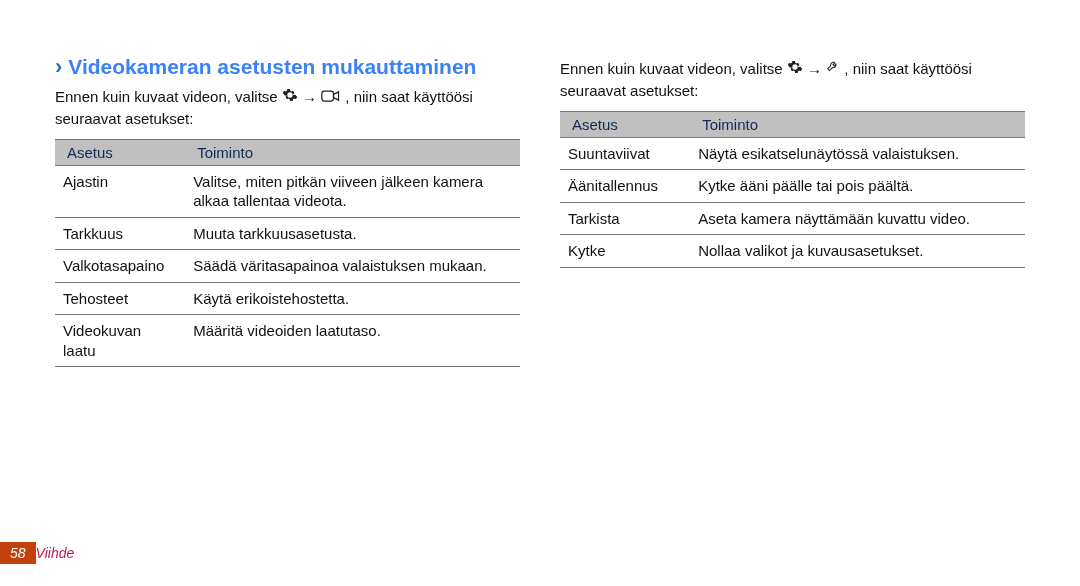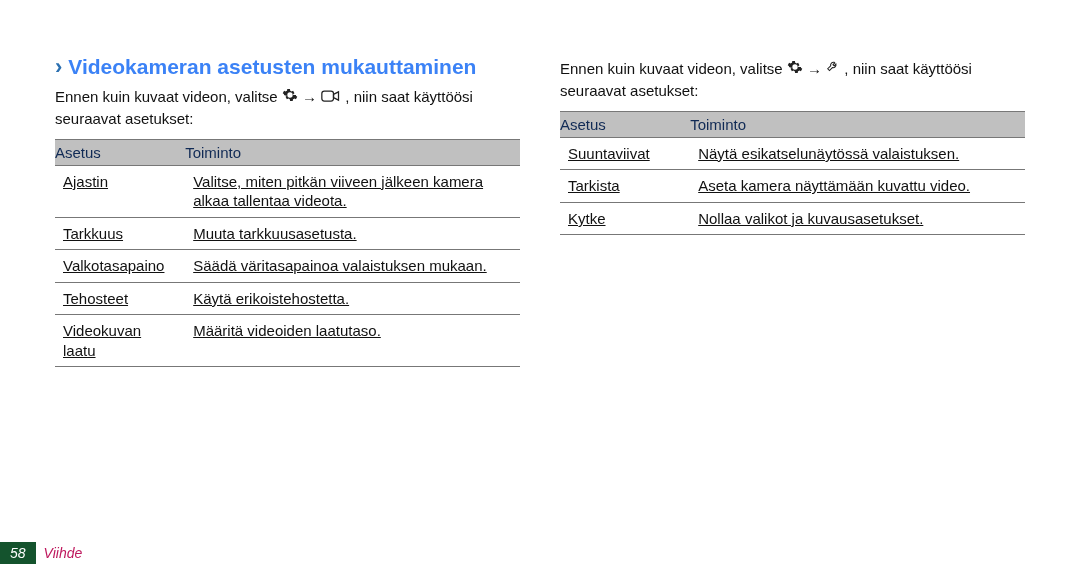--- a/index.html
+++ b/index.html
@@ -57,47 +57,46 @@
     width: 100%;
     border-collapse: collapse;
     font-size: 15px;
   }
   table.settings th {
     text-align: left;
     font-weight: normal;
     background: #c0c0c0;
     border-top: 1px solid #777;
     border-bottom: 1px solid #777;
-    padding: 4px 0;
+    padding: 4px 12px;
     color: #102a55;
   }
   table.settings td {
     border-bottom: 1px solid #777;
     padding: 6px 8px;
     vertical-align: top;
     line-height: 1.3;
-    text-decoration: underline;
   }
   table.settings td.asetus {
     width: 28%;
   }
   .footer {
     position: absolute;
     left: 0;
     bottom: 22px;
     display: flex;
     align-items: center;
     font-size: 14px;
   }
   .footer .pnum {
-    background: #14532d;
+    background: #c2410c;
     color: #fff;
     padding: 3px 10px;
     font-style: italic;
-    margin-right: 8px;
+    margin-right: 0;
   }
   .footer .section {
     font-style: italic;
     color: #be185d;
   }
 </style>
 </head>
 <body>
 
 <div class="page">
@@ -180,20 +179,24 @@
             <th>Asetus</th>
             <th>Toiminto</th>
           </tr>
         </thead>
         <tbody>
             <tr>
               <td class="asetus">Suuntaviivat</td>
               <td>Näytä esikatselunäytössä valaistuksen.</td>
             </tr>
             <tr>
+              <td class="asetus">Äänitallennus</td>
+              <td>Kytke ääni päälle tai pois päältä.</td>
+            </tr>
+            <tr>
               <td class="asetus">Tarkista</td>
               <td>Aseta kamera näyttämään kuvattu video.</td>
             </tr>
             <tr>
               <td class="asetus">Kytke</td>
               <td>Nollaa valikot ja kuvausasetukset.</td>
             </tr>
           </tbody>
       </table>
     </div>

